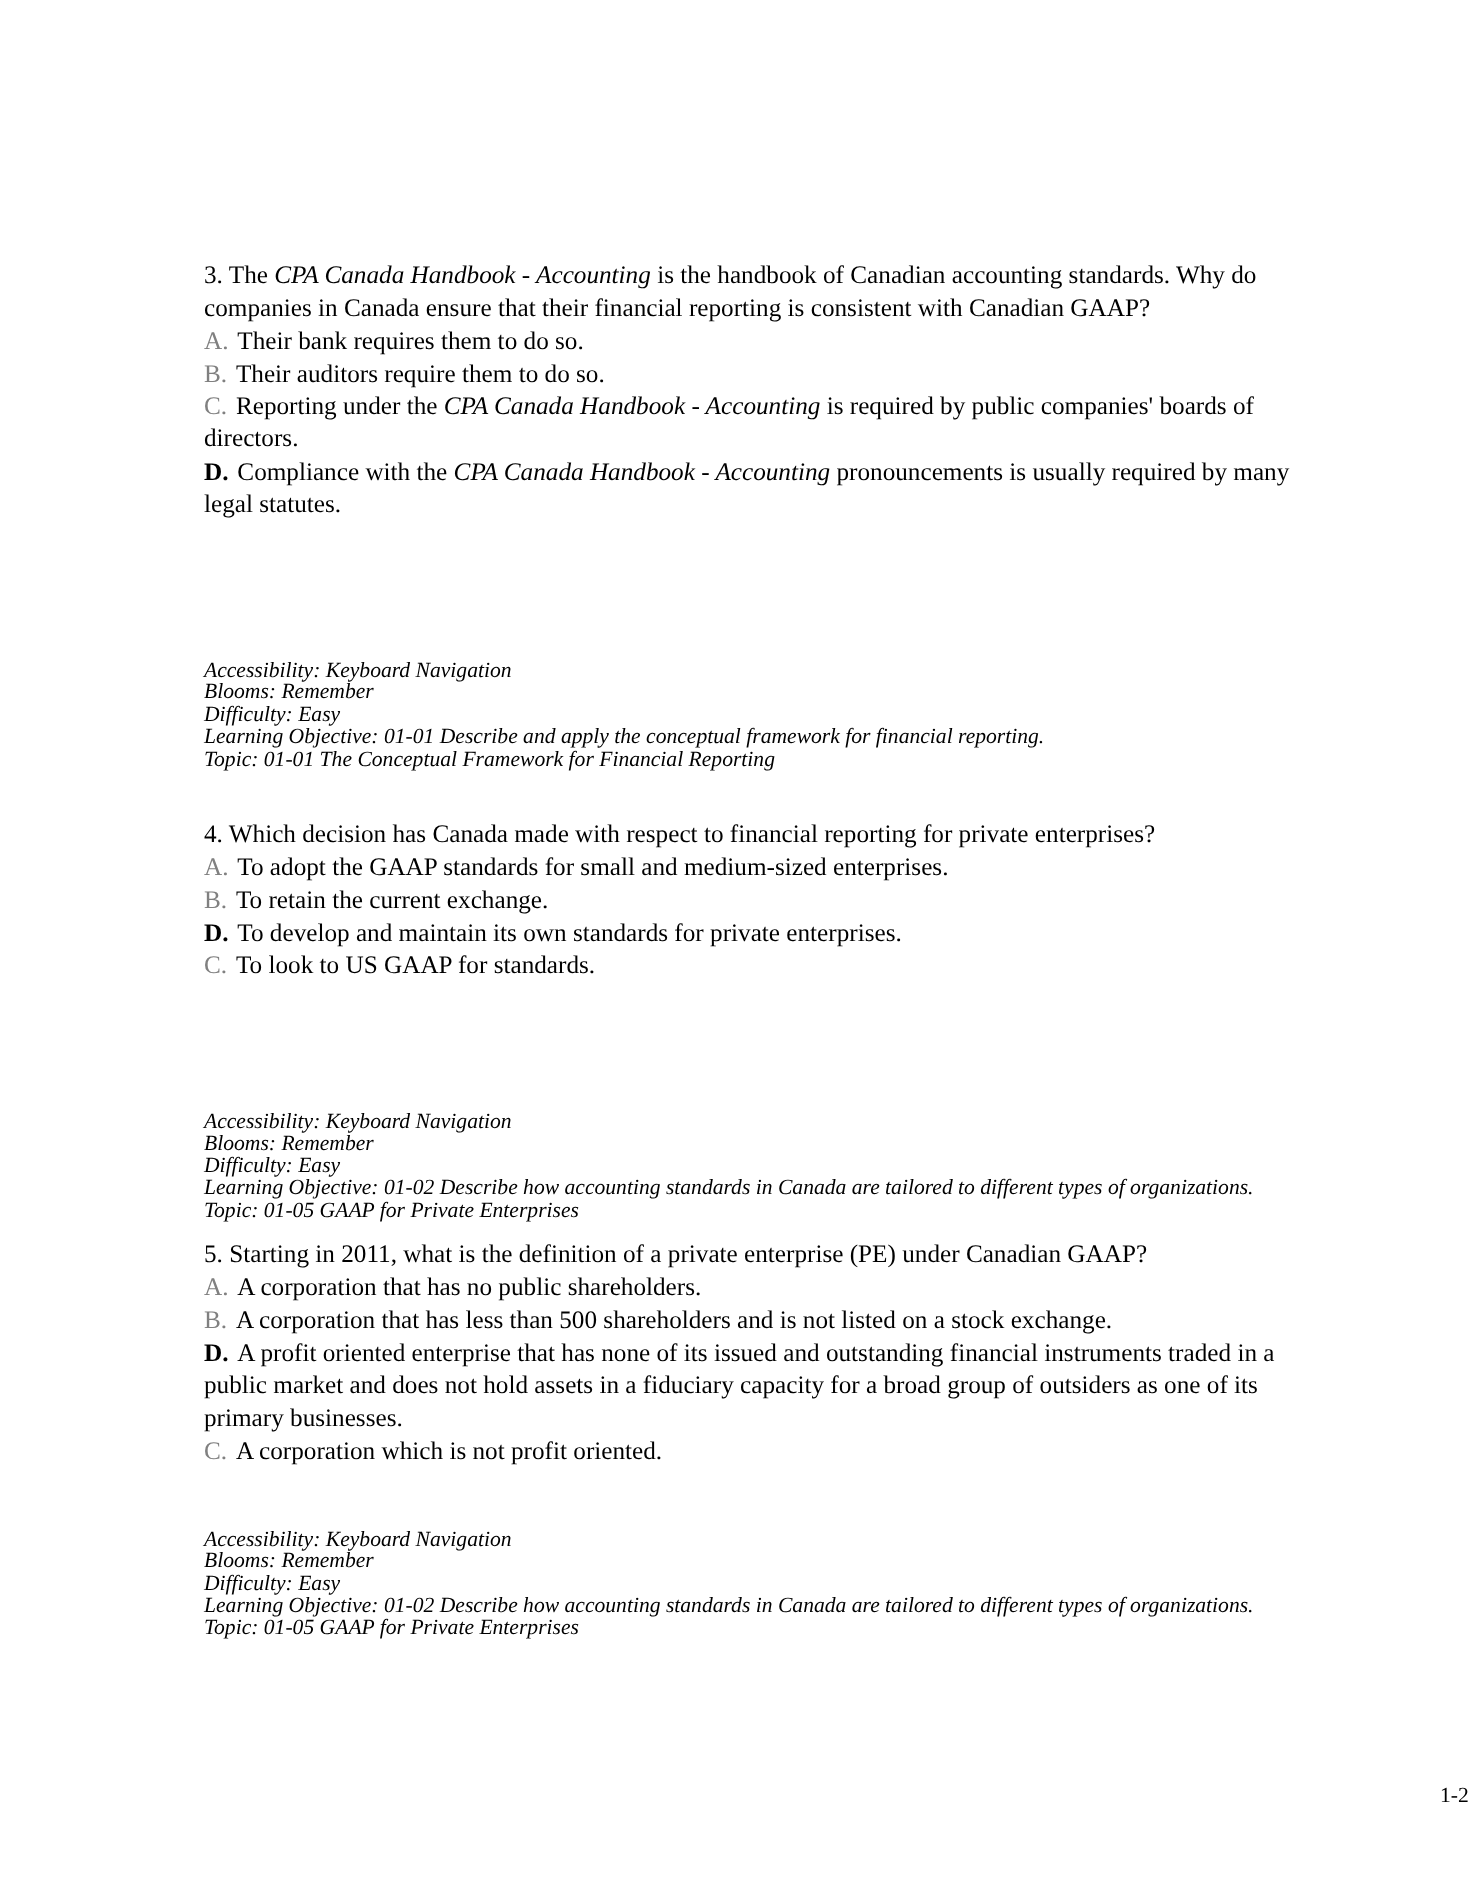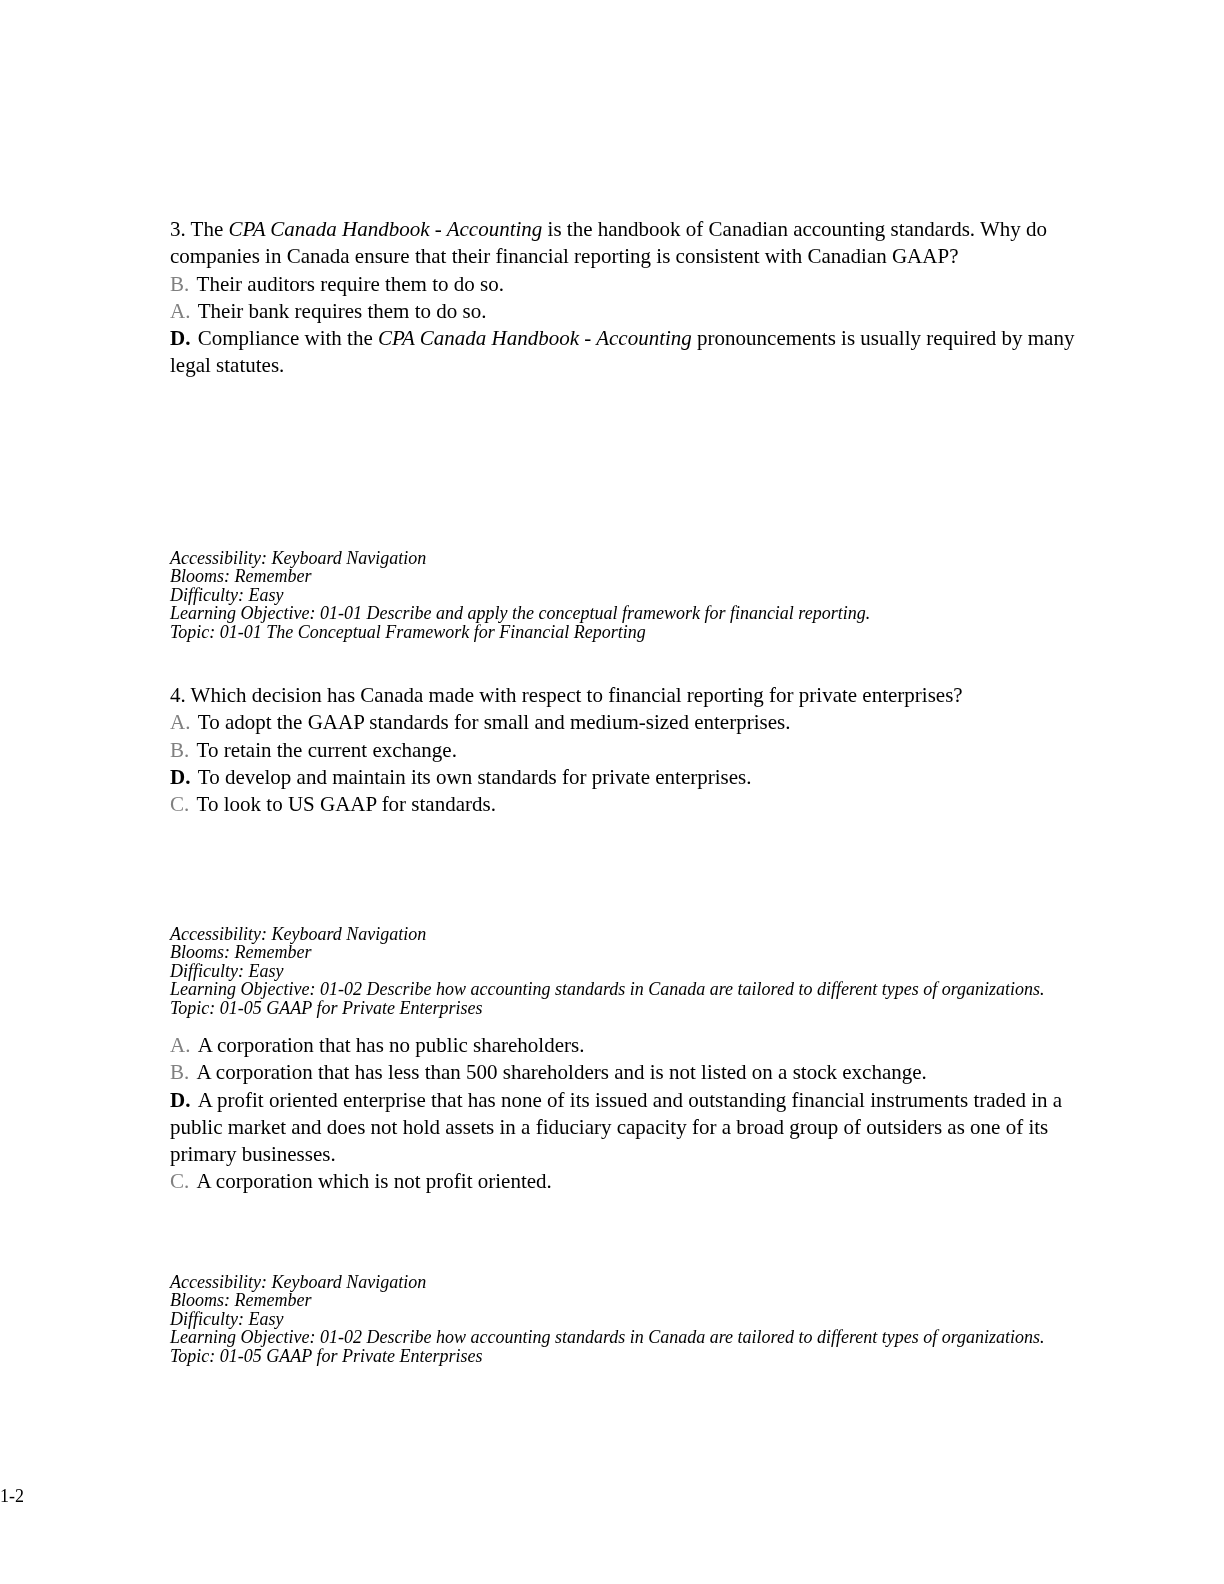--- a/index.html
+++ b/index.html
@@ -42,33 +42,34 @@
     width: 912px;
     font-size: 18px;
     line-height: 18.4px;
     font-style: italic;
   }
   .footer {
     position: absolute;
     left: 0;
     top: 1486px;
     width: 1224px;
-    text-align: left;
+    text-align: right;
     font-size: 18px;
   }
 </style>
 </head>
 <body>
 
 <div class="page">
 
   <section class="question" style="top:216px">
     <p class="prompt"><span>3. The </span><span class="it">CPA Canada Handbook - Accounting</span><span> is the handbook of Canadian accounting standards. Why do companies in Canada ensure that their financial reporting is consistent with Canadian GAAP?</span></p>
+    <div class="option"><span class="letter">A.</span><span><span>Their bank requires them to do so.</span></span></div>
     <div class="option"><span class="letter">B.</span><span><span>Their auditors require them to do so.</span></span></div>
-    <div class="option"><span class="letter">A.</span><span><span>Their bank requires them to do so.</span></span></div>
+    <div class="option"><span class="letter">C.</span><span><span>Reporting under the </span><span class="it">CPA Canada Handbook - Accounting</span><span> is required by public companies' boards of directors.</span></span></div>
     <div class="option"><span class="letter correct">D.</span><span><span>Compliance with the </span><span class="it">CPA Canada Handbook - Accounting</span><span> pronouncements is usually required by many legal statutes.</span></span></div>
   </section>
 
   <section class="meta" style="top:549px">
     <div>Accessibility: Keyboard Navigation</div>
     <div>Blooms: Remember</div>
     <div>Difficulty: Easy</div>
     <div>Learning Objective: 01-01 Describe and apply the conceptual framework for financial reporting.</div>
     <div>Topic: 01-01 The Conceptual Framework for Financial Reporting</div>
   </section>
@@ -83,20 +84,21 @@
 
   <section class="meta" style="top:925px">
     <div>Accessibility: Keyboard Navigation</div>
     <div>Blooms: Remember</div>
     <div>Difficulty: Easy</div>
     <div>Learning Objective: 01-02 Describe how accounting standards in Canada are tailored to different types of organizations.</div>
     <div>Topic: 01-05 GAAP for Private Enterprises</div>
   </section>
 
   <section class="question" style="top:1032px">
+    <p class="prompt"><span>5. Starting in 2011, what is the definition of a private enterprise (PE) under Canadian GAAP?</span></p>
     <div class="option"><span class="letter">A.</span><span><span>A corporation that has no public shareholders.</span></span></div>
     <div class="option"><span class="letter">B.</span><span><span>A corporation that has less than 500 shareholders and is not listed on a stock exchange.</span></span></div>
     <div class="option"><span class="letter correct">D.</span><span><span>A profit oriented enterprise that has none of its issued and outstanding financial instruments traded in a public market and does not hold assets in a fiduciary capacity for a broad group of outsiders as one of its primary businesses.</span></span></div>
     <div class="option"><span class="letter">C.</span><span><span>A corporation which is not profit oriented.</span></span></div>
   </section>
 
   <section class="meta" style="top:1273px">
     <div>Accessibility: Keyboard Navigation</div>
     <div>Blooms: Remember</div>
     <div>Difficulty: Easy</div>

